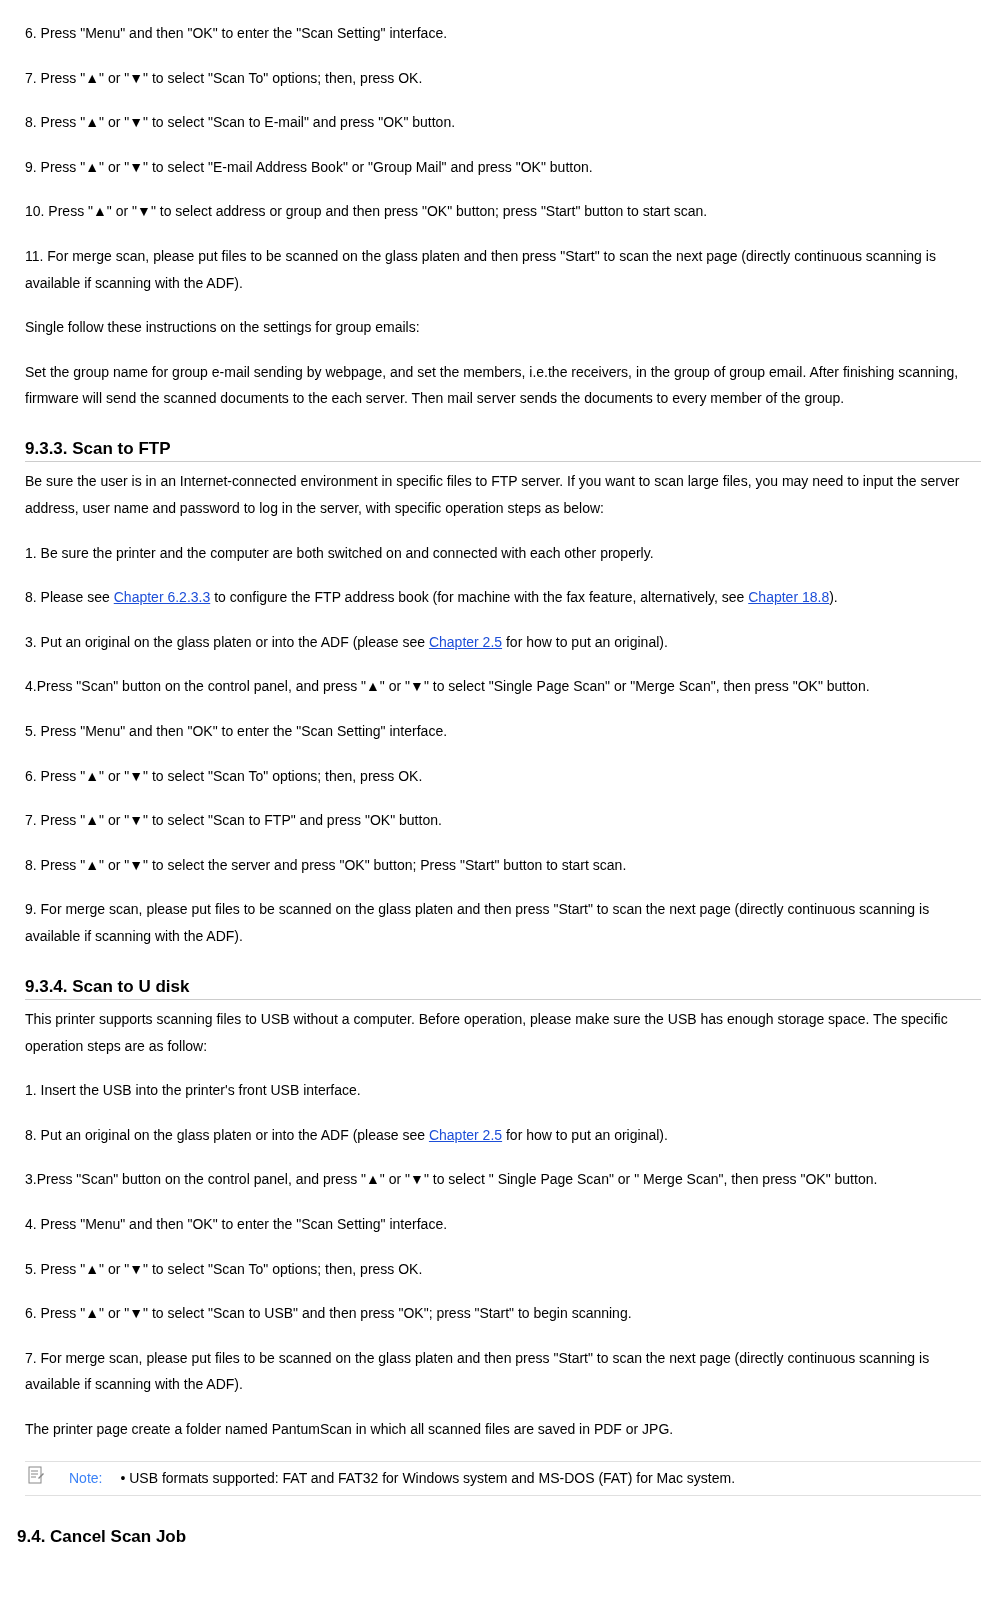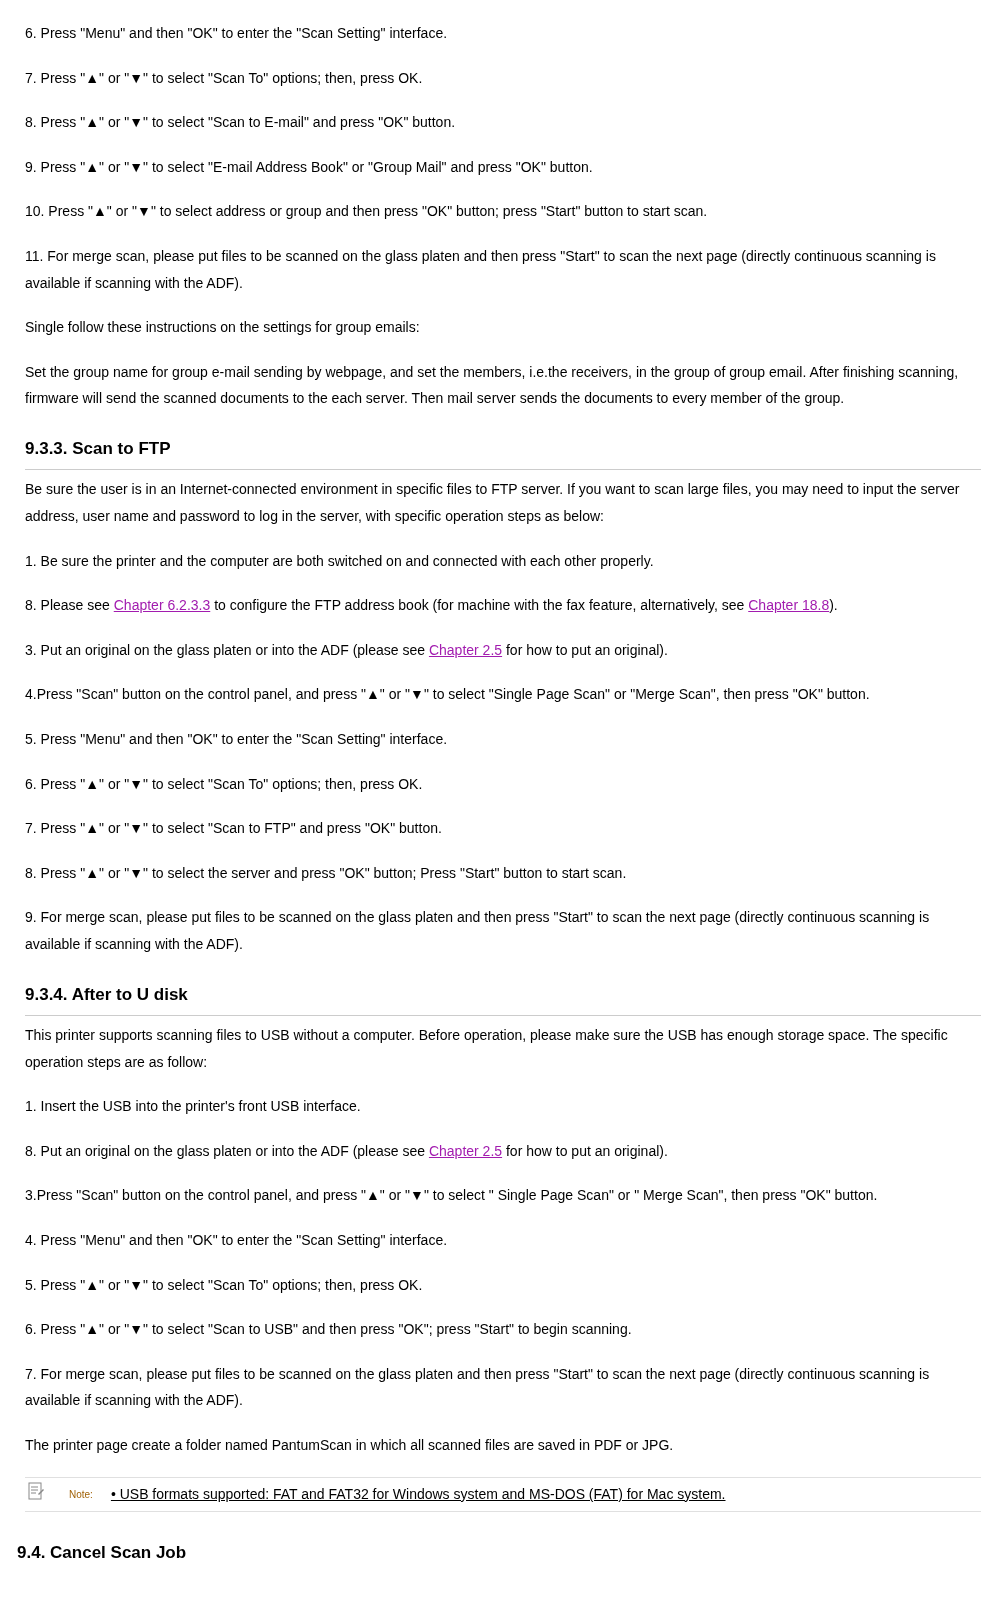--- a/index.html
+++ b/index.html
@@ -12,55 +12,53 @@
     max-width: 1006px;
   }
   p.para {
     margin: 0 0 18px 0;
     line-height: 1.9;
   }
   h3.section {
     font-size: 17px;
     font-weight: bold;
     margin: 24px 0 6px 0;
-    padding-bottom: 8px;
     border-bottom: 1px solid #ccc;
   }
   h3.section.no-border {
     border-bottom: none;
     margin-left: -8px;
   }
   a.link {
-    color: #a21caf;
+    color: #1d4ed8;
     text-decoration: underline;
   }
   .note-row {
     display: flex;
     align-items: center;
     padding: 4px 0;
     border-top: 1px solid #e0e0e0;
     border-bottom: 1px solid #e0e0e0;
     margin: 12px 0 28px 0;
   }
   .note-icon {
     width: 22px;
     text-align: center;
     color: #888;
     font-size: 16px;
     flex-shrink: 0;
   }
   .note-label {
-    color: #a16207;
-    font-size: 10px;
+    color: #3b82f6;
+    font-size: 14px;
     padding: 0 18px 0 22px;
     flex-shrink: 0;
   }
   .note-text {
     font-size: 14px;
-    text-decoration: underline;
   }
 </style>
 </head>
 <body>
 
 <p class="para">6. Press "Menu" and then "OK" to enter the "Scan Setting" interface.</p>
 <p class="para">7. Press "▲" or "▼" to select "Scan To" options; then, press OK.</p>
 <p class="para">8. Press "▲" or "▼" to select "Scan to E-mail" and press "OK" button.</p>
 <p class="para">9. Press "▲" or "▼" to select "E-mail Address Book" or "Group Mail" and press "OK" button.</p>
 <p class="para">10. Press "▲" or "▼" to select address or group and then press "OK" button; press "Start" button to start scan.</p>
@@ -77,21 +75,21 @@
 <p class="para">
   <span>3. Put an original on the glass platen or into the ADF (please see </span><a href="#" class="link">Chapter 2.5</a><span> for how to put an original).</span>
 </p>
 <p class="para">4.Press "Scan" button on the control panel, and press "▲" or "▼" to select "Single Page Scan" or "Merge Scan", then press "OK" button.</p>
 <p class="para">5. Press "Menu" and then "OK" to enter the "Scan Setting" interface.</p>
 <p class="para">6. Press "▲" or "▼" to select "Scan To" options; then, press OK.</p>
 <p class="para">7. Press "▲" or "▼" to select "Scan to FTP" and press "OK" button.</p>
 <p class="para">8. Press "▲" or "▼" to select the server and press "OK" button; Press "Start" button to start scan.</p>
 <p class="para">9. For merge scan, please put files to be scanned on the glass platen and then press "Start" to scan the next page (directly continuous scanning is available if scanning with the ADF).</p>
 
-<h3 class="section">9.3.4. After to U disk</h3>
+<h3 class="section">9.3.4. Scan to U disk</h3>
 <p class="para">This printer supports scanning files to USB without a computer. Before operation, please make sure the USB has enough storage space. The specific operation steps are as follow:</p>
 <p class="para">1. Insert the USB into the printer's front USB interface.</p>
 <p class="para">
   <span>8. Put an original on the glass platen or into the ADF (please see </span><a href="#" class="link">Chapter 2.5</a><span> for how to put an original).</span>
 </p>
 <p class="para">3.Press "Scan" button on the control panel, and press "▲" or "▼" to select " Single Page Scan" or " Merge Scan", then press "OK" button.</p>
 <p class="para">4. Press "Menu" and then "OK" to enter the "Scan Setting" interface.</p>
 <p class="para">5. Press "▲" or "▼" to select "Scan To" options; then, press OK.</p>
 <p class="para">6. Press "▲" or "▼" to select "Scan to USB" and then press "OK"; press "Start" to begin scanning.</p>
 <p class="para">7. For merge scan, please put files to be scanned on the glass platen and then press "Start" to scan the next page (directly continuous scanning is available if scanning with the ADF).</p>

